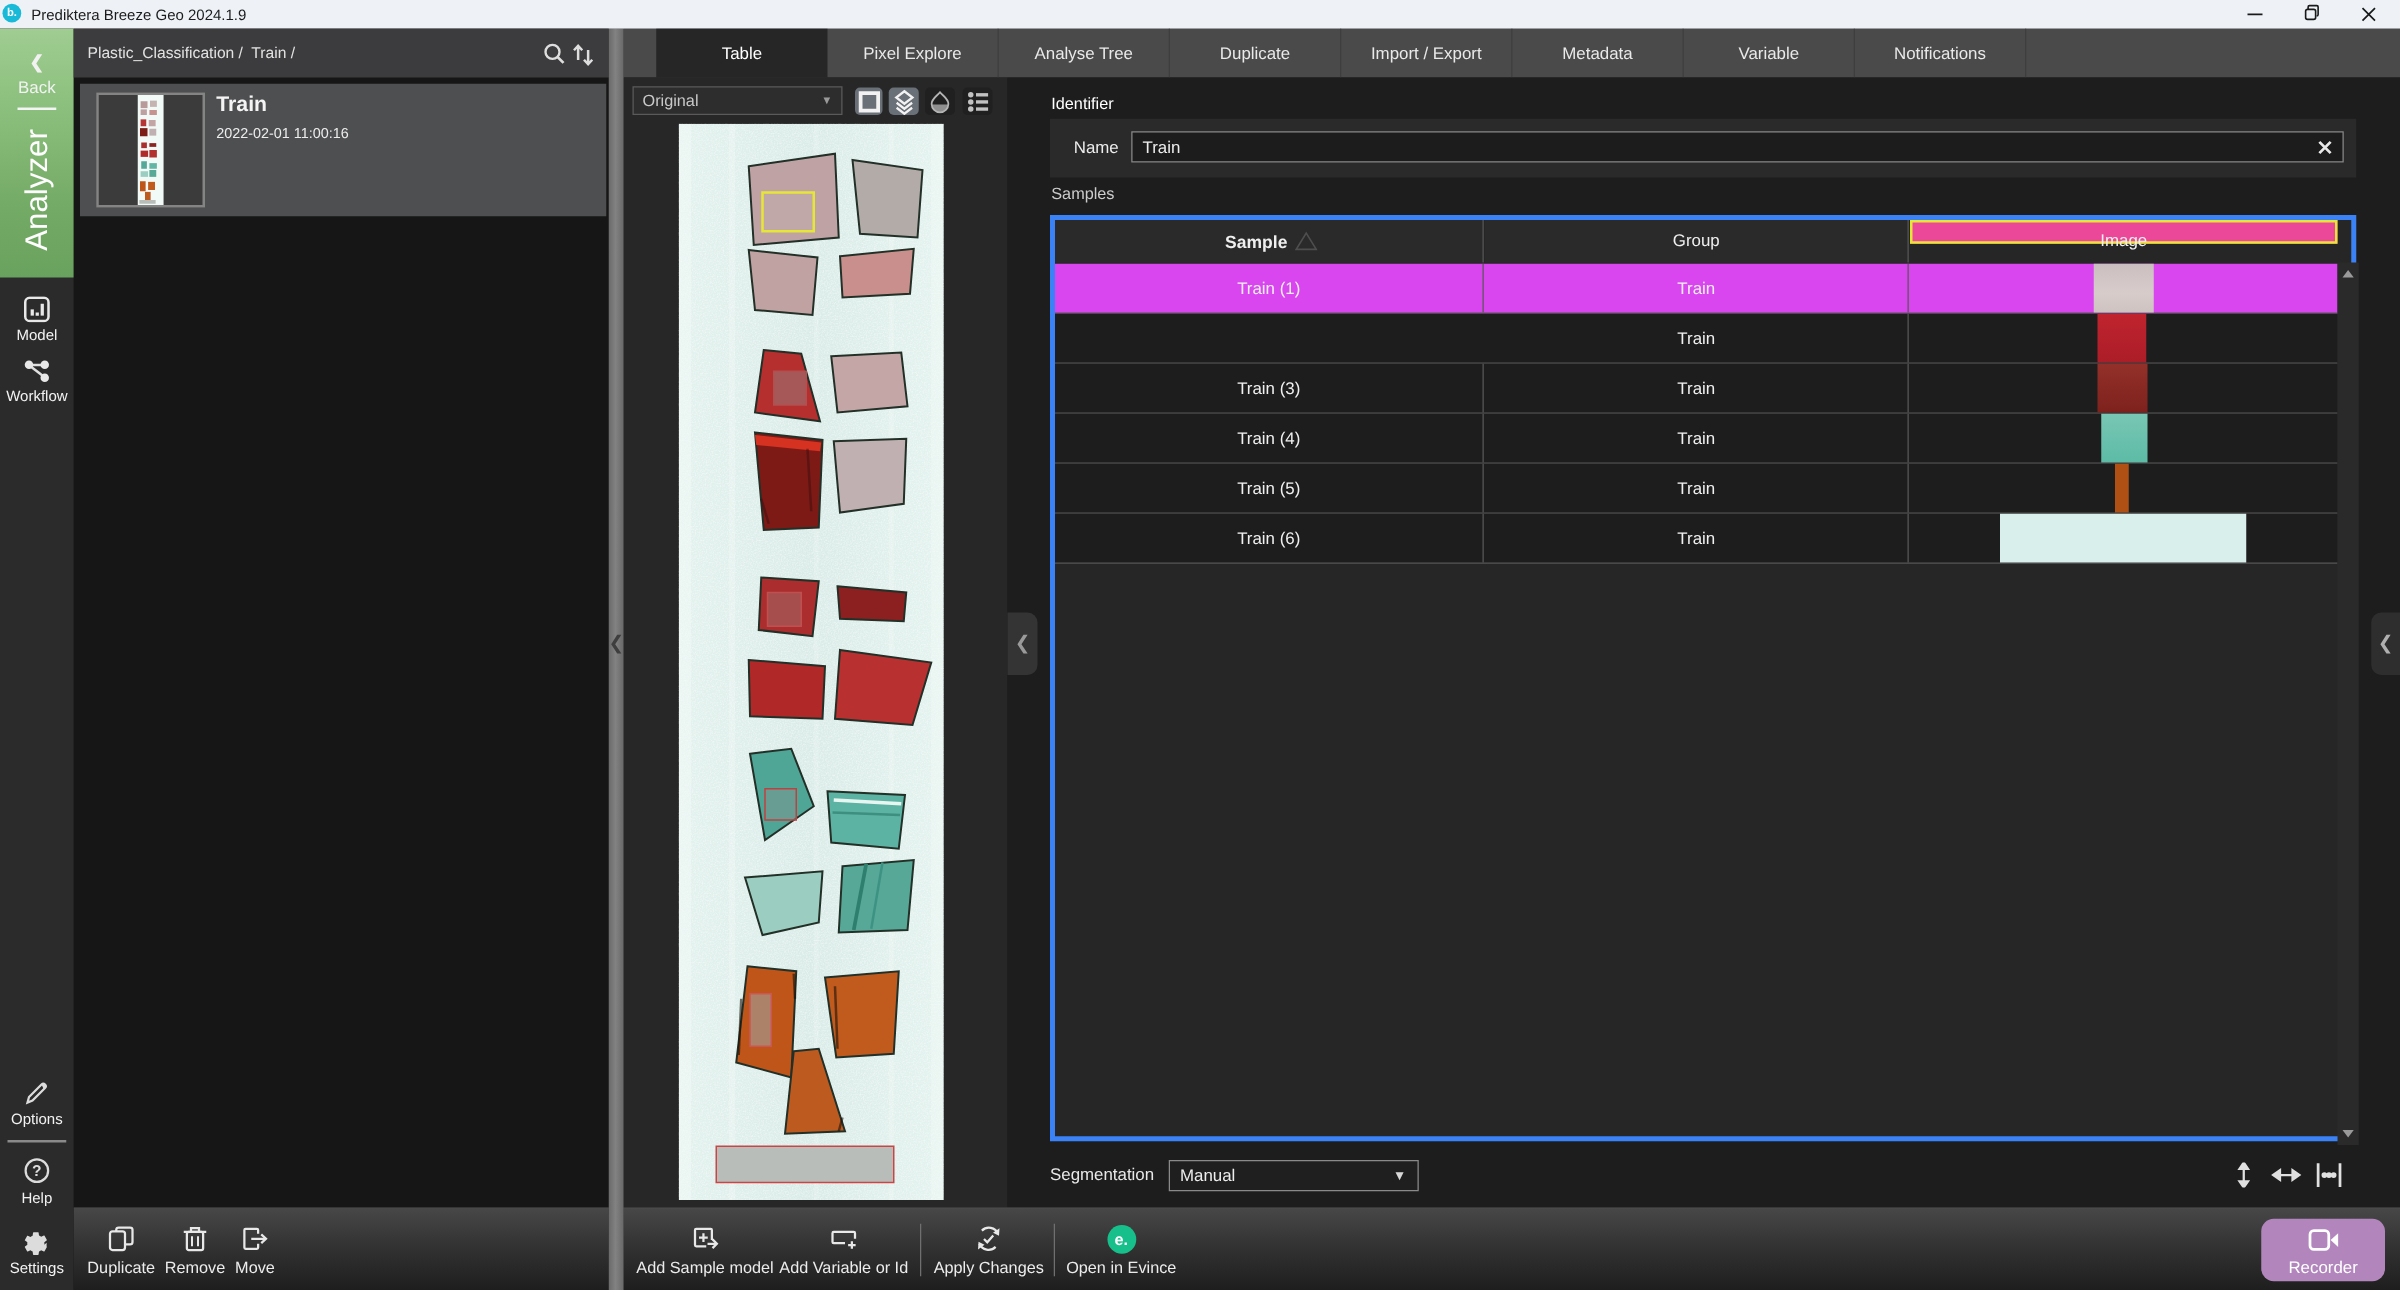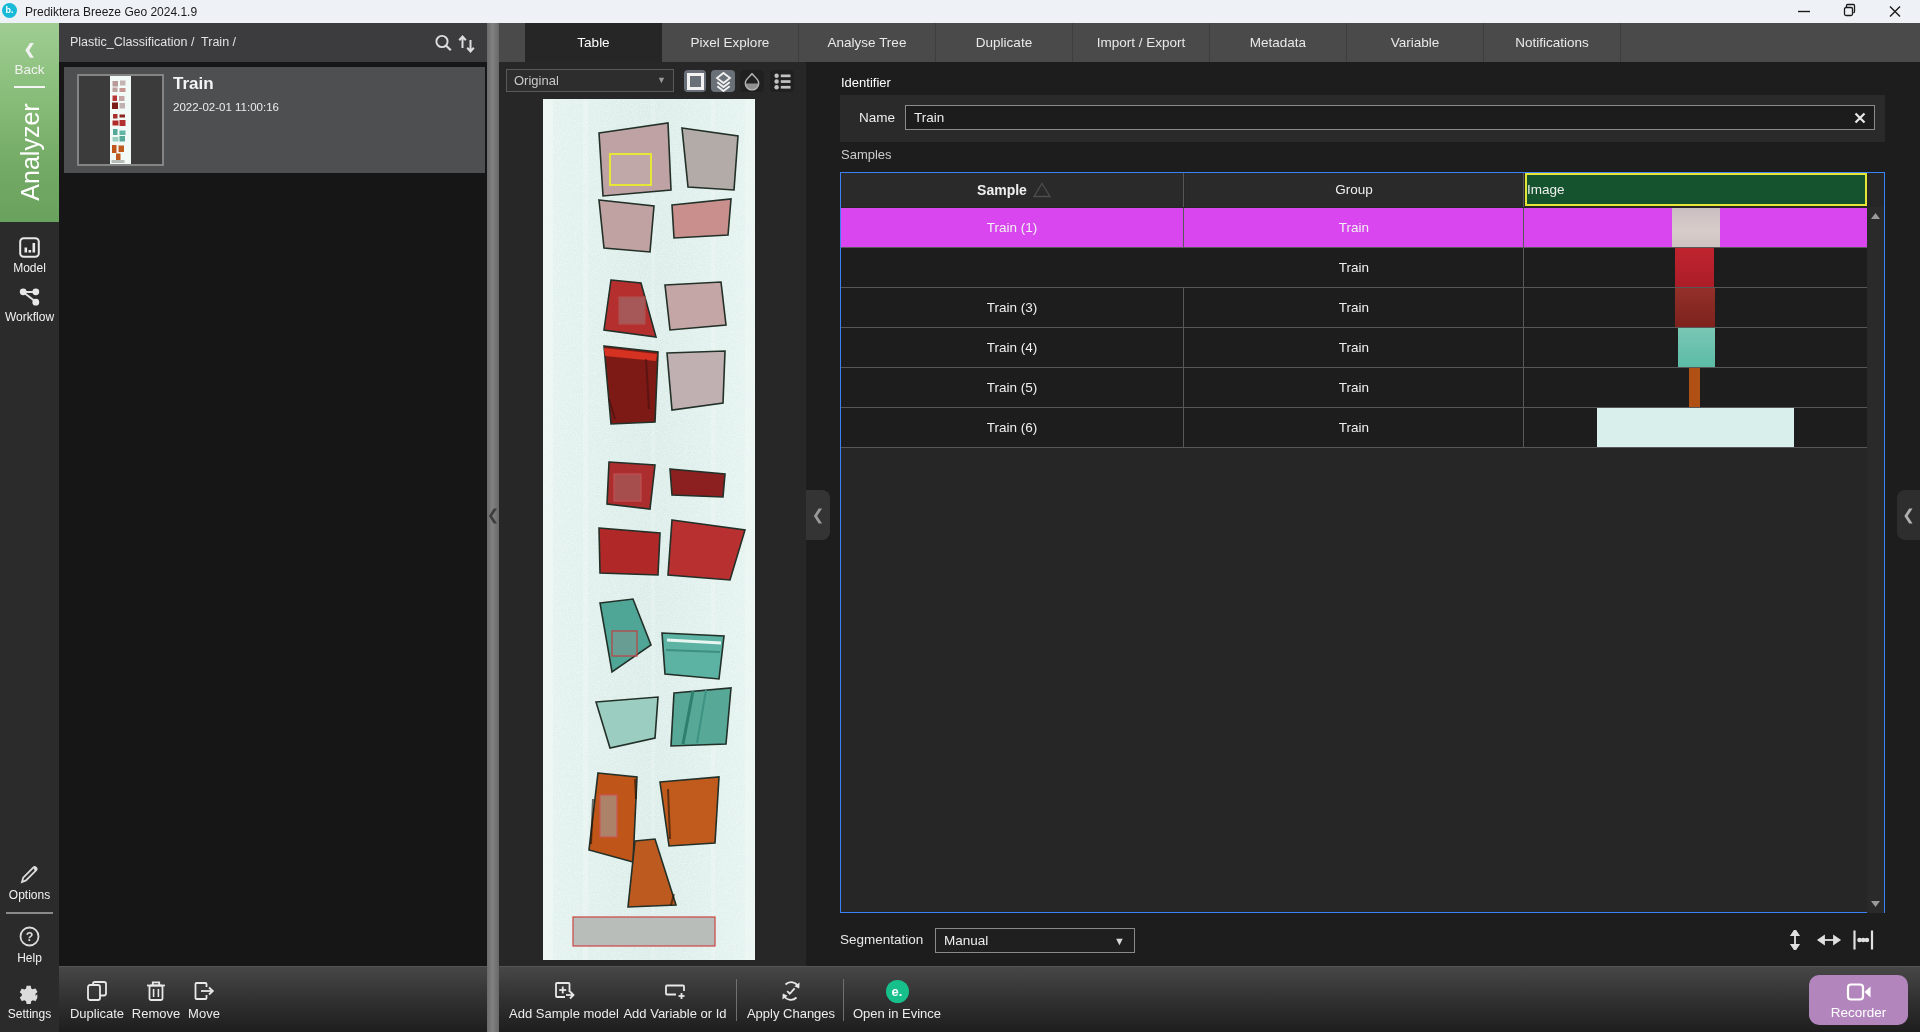--- a/index.html
+++ b/index.html
@@ -286,31 +286,31 @@
   <div class="abs" style="left:34px;top:33px;width:1045px;height:47px;background:#2a2a2a;">
     <div class="abs" style="left:0px;top:15px;width:55px;text-align:right;font-size:13.5px;color:#ededed;">Name</div>
     <div class="abs" style="left:65px;top:10px;width:970px;height:25px;background:#1c1c1c;border:1px solid #8a8a8a;
          font-size:13.5px;color:#ededed;line-height:23px;padding-left:8px;">Train
       <svg style="position:absolute;right:8px;top:6px" width="12" height="12" viewBox="0 0 12 12">
         <path d="M 1.5 1.5 L 10.5 10.5 M 10.5 1.5 L 1.5 10.5" stroke="#e8e8e8" stroke-width="2.2"></path>
       </svg>
     </div>
   </div>
   <div class="abs" style="left:35px;top:85px;font-size:13px;color:#cccccc;">Samples</div>
-  <div class="abs" id="sampletable" style="left:34px;top:110px;width:1045px;height:741px;background:#262626;border:1px solid #3b82f6;">
+  <div class="abs" id="sampletable" style="left:34px;top:110px;width:1045px;height:741px;background:#262626;border:4px solid #3b82f6;">
     <div class="abs" style="left:0;top:0;width:343px;height:34px;background:#2a2a2a;border-right:1px solid #565656;
          text-align:center;line-height:34px;font-size:14px;font-weight:bold;color:#efefef;padding-right:20px;">Sample
       <svg style="position:absolute;left:192px;top:9px" width="18" height="16" viewBox="0 0 18 16">
         <polygon points="9,1.5 17,14.5 1,14.5" fill="none" stroke="#4e4e4e" stroke-width="1.3"></polygon>
       </svg>
     </div>
     <div class="abs" style="left:344px;top:0;width:339px;height:34px;background:#2a2a2a;border-right:1px solid #565656;
          text-align:center;line-height:34px;font-size:13.5px;color:#efefef;">Group</div>
-    <div class="abs" style="left:684px;top:0;width:342px;height:33px;background:#14532d;border:2px solid #e6e636;
-         line-height:30px;font-size:13.5px;color:#efefef;">Image</div>
+    <div class="abs" style="left:684px;top:0;width:342px;height:19px;background:#ec4899;border:2px solid #e6e636;
+         text-align:center;line-height:30px;font-size:13.5px;color:#efefef;">Image</div>
     <div class="trow" style="top:35px;background:#d946ef;">
       <div class="tc c1">Train (1)</div>
         <div class="tc c2">Train</div>
       <div class="tc c3">
           <div style="position:absolute;left:147px;top:0;width:48px;height:39px;background:linear-gradient(180deg,#cbbec0,#d8cccb 60%,#cfc3c2);"></div>
         </div>
     </div>
     <div class="trow" style="top:75px;">
         <div class="tc c2">Train</div>
       <div class="tc c3">

